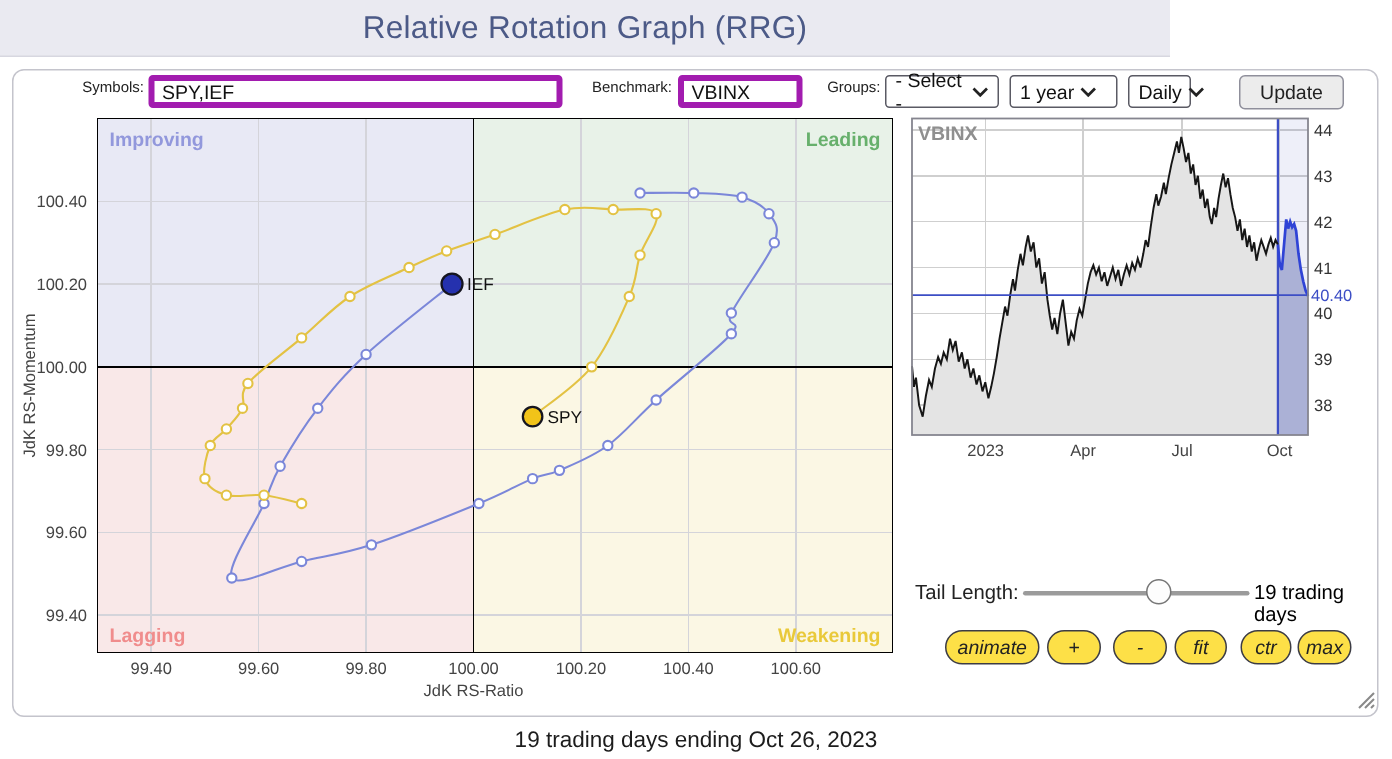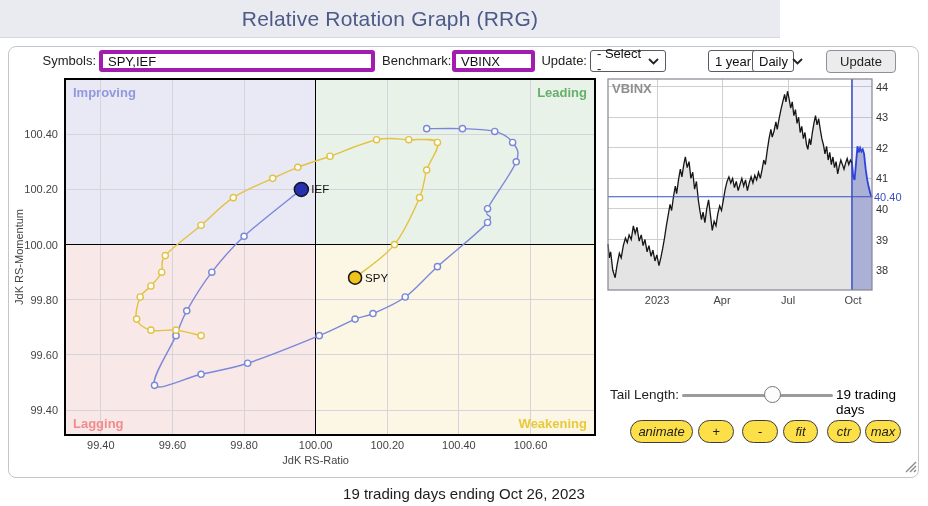--- a/index.html
+++ b/index.html
@@ -5,21 +5,21 @@
   * { margin:0; padding:0; box-sizing:border-box; }
   html,body { width:928px; height:506px; background:#ffffff; overflow:hidden;
               font-family:"Liberation Sans", sans-serif; }
   .abs { position:absolute; }
   .header { position:absolute; left:0; top:0; width:780px; height:38px;
             background:#eaeaf1; border-bottom:1px solid #d7d7e0; }
   .title { width:100%; text-align:center; line-height:38px; font-size:21px;
            color:#4c5a87; letter-spacing:0.2px; }
   .panel { position:absolute; left:8px; top:46px; width:911px; height:432px;
            background:#ffffff; border:1px solid #c4c4cc; border-radius:8px; }
-  .tb-label { position:absolute; font-size:13px; color:#222; text-align:right; top:53px; }
+  .tb-label { position:absolute; font-size:10px; color:#222; text-align:right; top:53px; }
   input.tb-input { position:absolute; top:50px; height:22px; border:4px solid #a21caf;
                    border-radius:3px; font-size:13px; padding:0 5px; color:#111;
                    font-family:"Liberation Sans", sans-serif; background:#fff; }
   .select { position:absolute; top:50px; height:22px; border:1px solid #5a5a64;
             border-radius:3px; background:#fff; font-size:13px; color:#111;
             display:flex; align-items:center; padding:0 6px; justify-content:flex-start;
             cursor:default; }
   .select .chev { width:11px; height:7px; flex:none; margin-left:4px; }
   .update-btn { position:absolute; left:826px; top:50px; width:70px; height:23px;
                 background:#ececec; border:1px solid #8f8f9b; border-radius:4px;
@@ -44,29 +44,29 @@
 <div class="header">
   <div class="title">Relative Rotation Graph (RRG)</div>
 </div>
 
 <div class="panel"></div>
 
 <span class="tb-label" style="left:36px;width:60px;">Symbols:</span>
 <input class="tb-input" style="left: 99px; width: 276px;" value="SPY,IEF">
 <span class="tb-label" style="left:382px;width:66px;">Benchmark:</span>
 <input class="tb-input" style="left: 452px; width: 83px;" value="VBINX">
-<span class="tb-label" style="left:540px;width:47px;">Update:</span>
+<span class="tb-label" style="left:540px;width:47px;">Groups:</span>
 
 <div class="select" style="left:590px;width:76px;">
   <span>- Select -</span>
   <svg class="chev" viewBox="0 0 11 7">
       <path d="M1 1l4.5 4.5L10 1" fill="none" stroke="#222" stroke-width="1.8"></path>
     </svg>
 </div>
-<div class="select" style="left:673px;width:72px;margin-left:35px;">
+<div class="select" style="left:673px;width:72px;">
   <span>1 year</span>
   <svg class="chev" viewBox="0 0 11 7">
       <path d="M1 1l4.5 4.5L10 1" fill="none" stroke="#222" stroke-width="1.8"></path>
     </svg>
 </div>
 <div class="select" style="left:752px;width:42px;">
   <span>Daily</span>
   <svg class="chev" viewBox="0 0 11 7">
       <path d="M1 1l4.5 4.5L10 1" fill="none" stroke="#222" stroke-width="1.8"></path>
     </svg>

